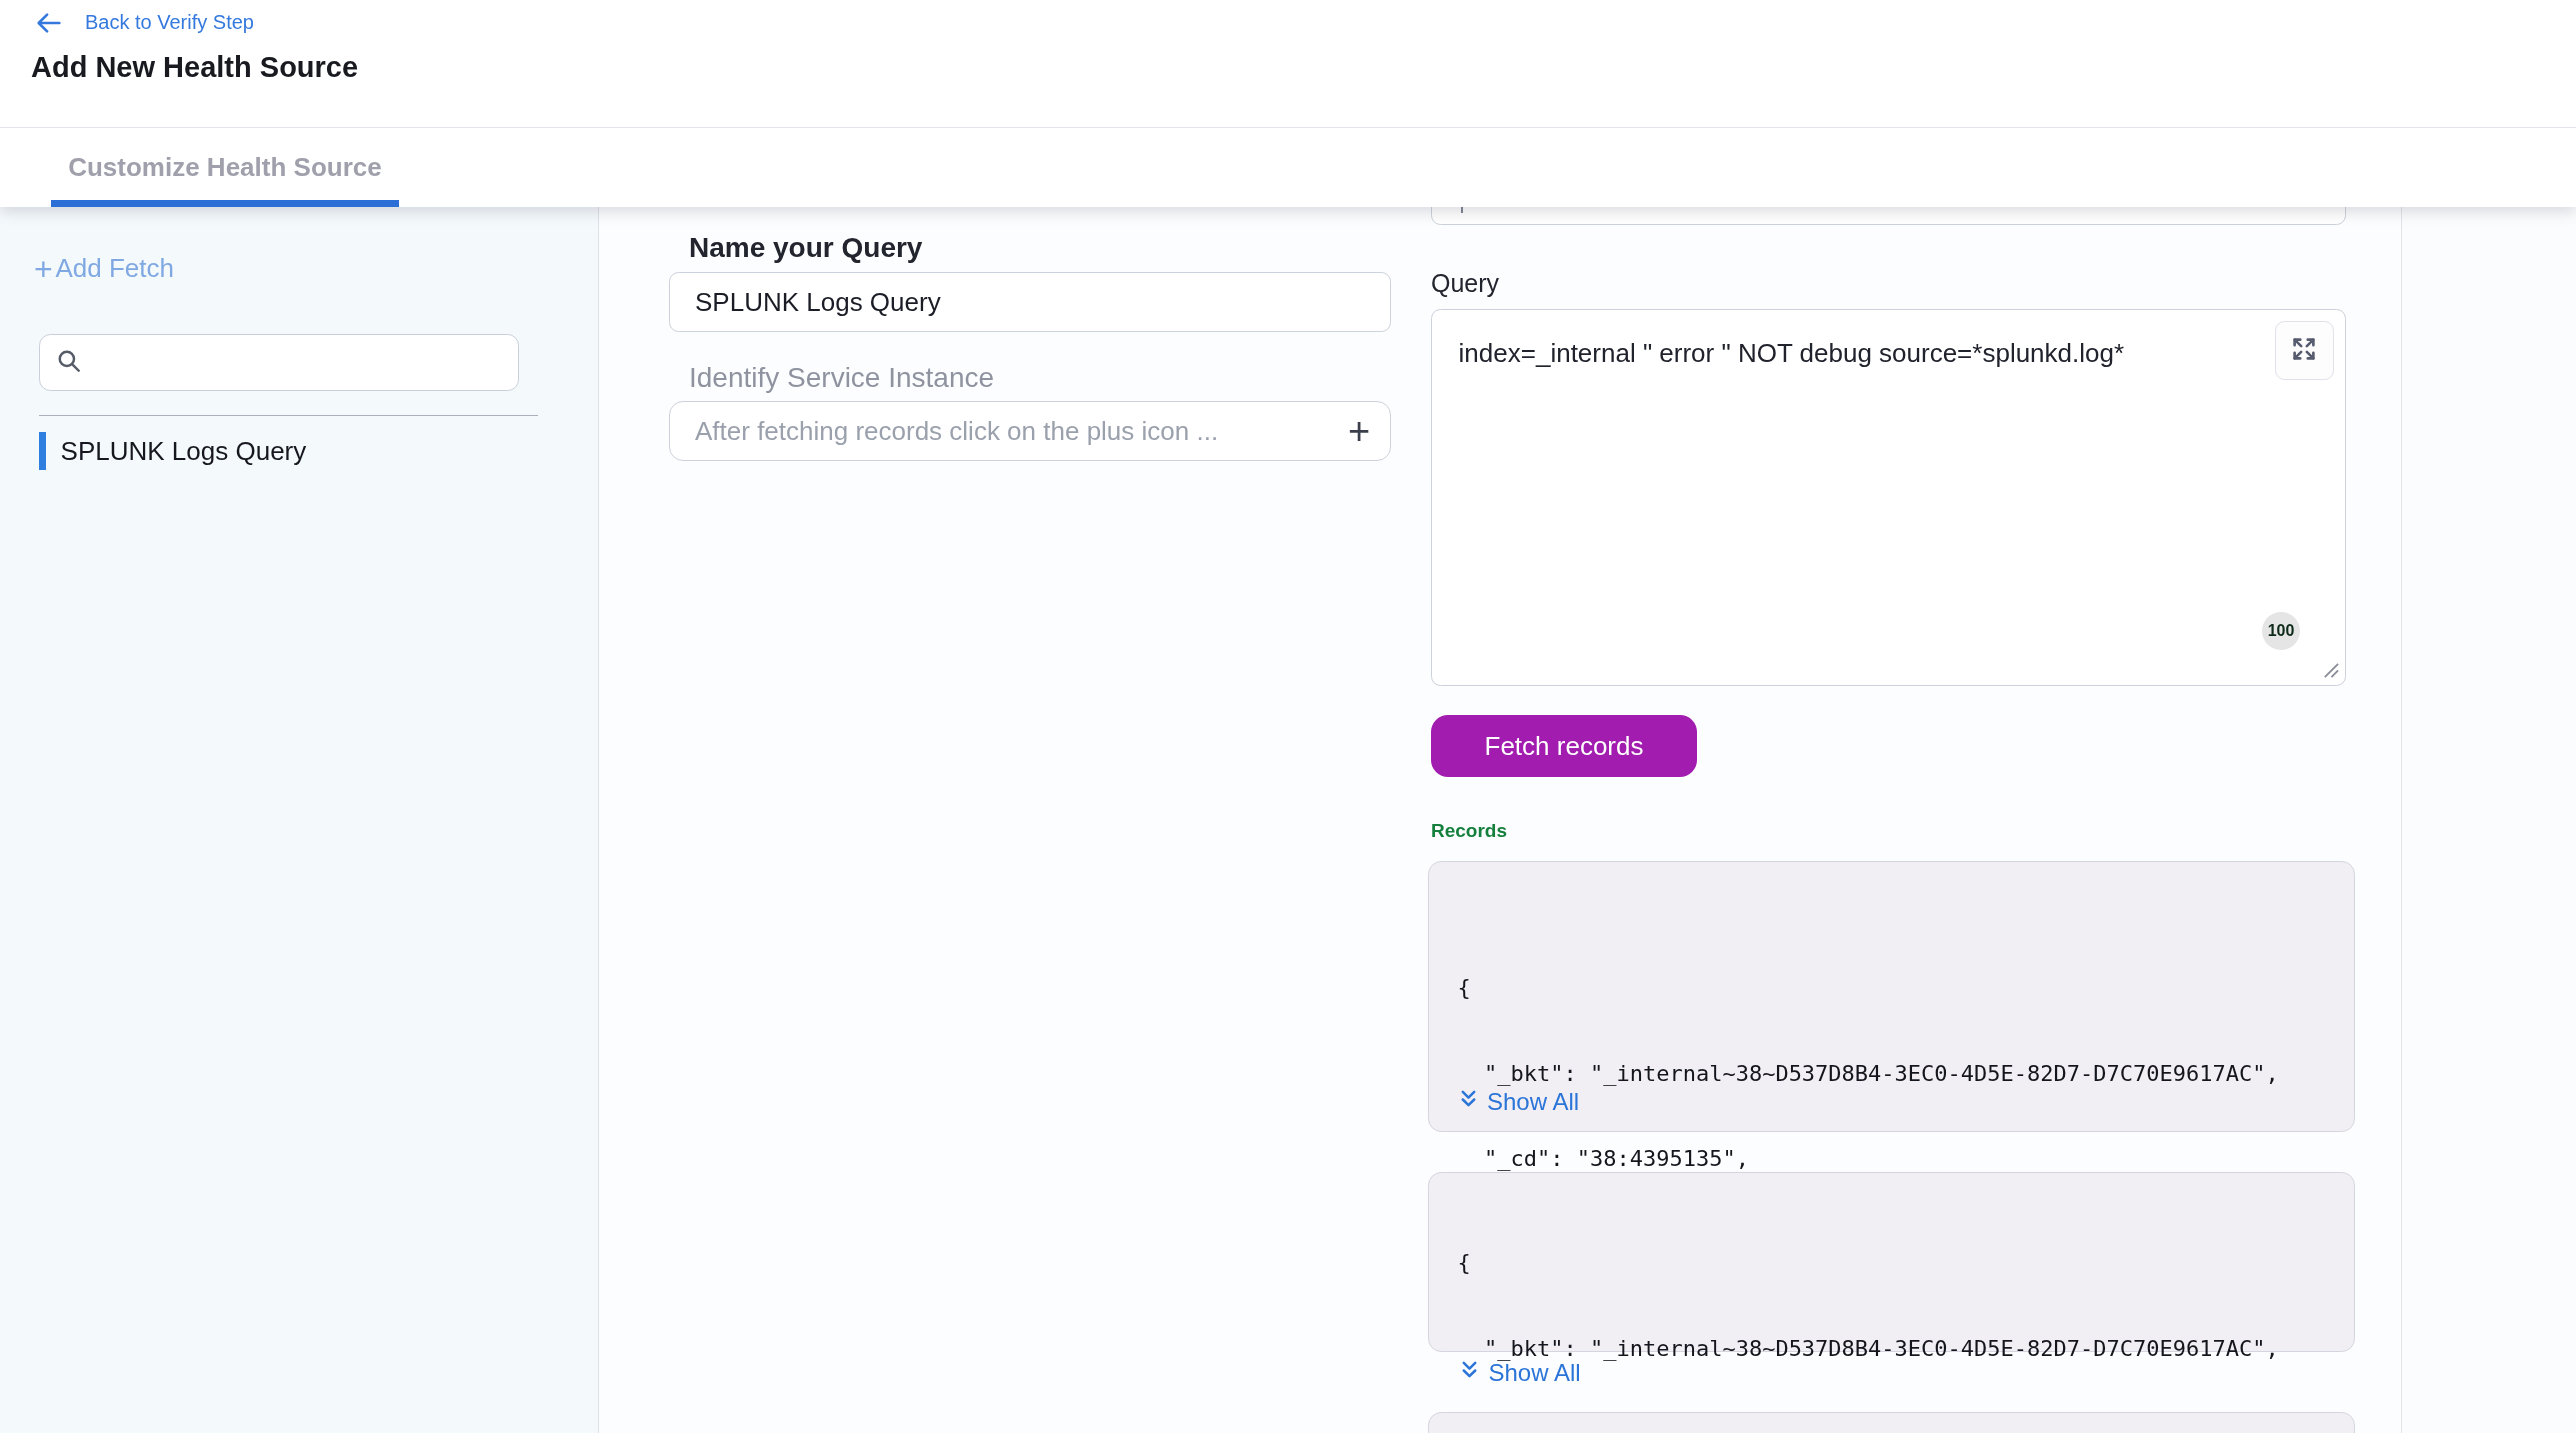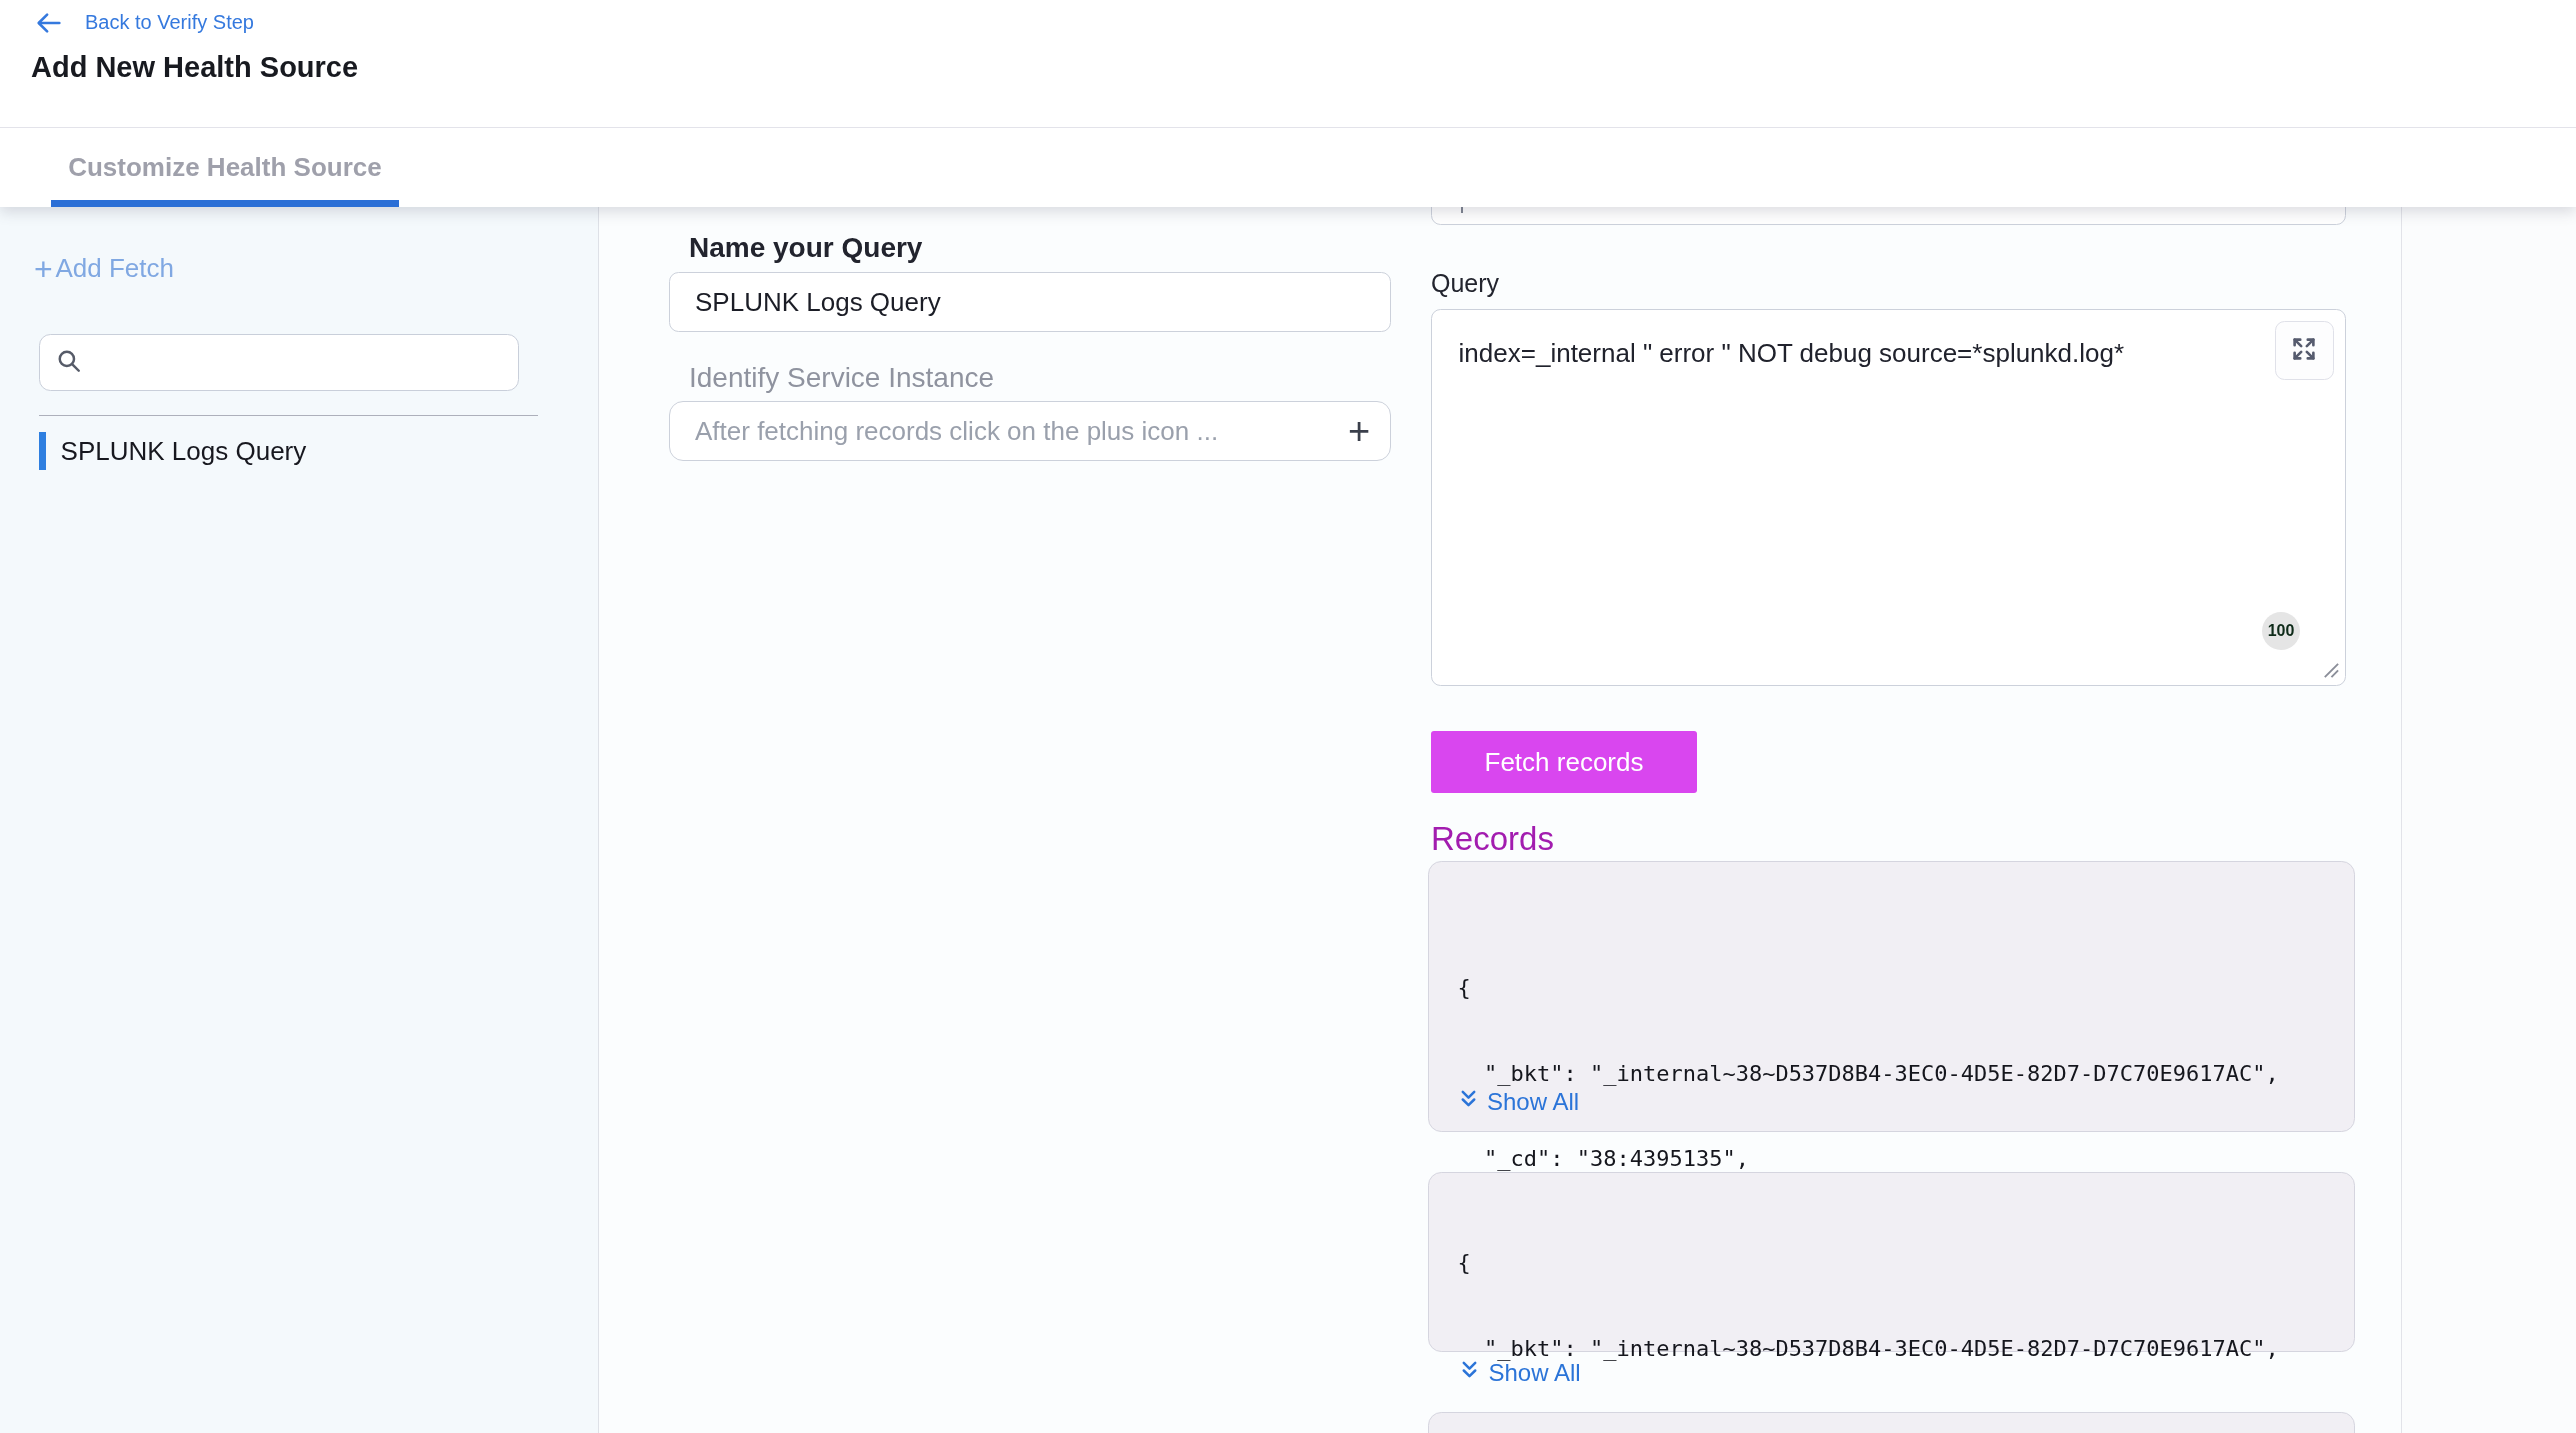--- a/index.html
+++ b/index.html
@@ -66,24 +66,24 @@
   .query-box textarea{position:absolute;inset:0;border:none;outline:none;resize:none;background:transparent;
     font-family:"Liberation Sans",sans-serif;font-size:26px;color:#20222c;padding:26.6px 114px 19px 26.6px;
     box-sizing:border-box;line-height:32px;}
   .expand-btn{position:absolute;right:11.4px;top:11.4px;width:59px;height:59px;box-sizing:border-box;
     background:#fdfdfe;border:1.9px solid #e0e1e9;border-radius:9.5px;display:flex;align-items:center;
     justify-content:center;cursor:pointer;}
   .count-badge{position:absolute;left:830px;top:302px;width:38px;height:38px;border-radius:50%;
     background:#e5e5e5;display:flex;align-items:center;justify-content:center;
     font-size:16px;font-weight:700;color:#0d2a18;}
   .resize-grip{position:absolute;right:4.7px;bottom:2.8px;cursor:nwse-resize;}
-  .fetch-btn{position:absolute;left:1431px;top:524px;width:266px;height:62px;background:#d946ef;
-    border:none;border-radius:3px;color:#fff;font-size:26px;font-weight:500;cursor:pointer;
+  .fetch-btn{position:absolute;left:1431px;top:508px;width:266px;height:62px;background:#a21caf;
+    border:none;border-radius:17px;color:#fff;font-size:26px;font-weight:500;cursor:pointer;
     font-family:"Liberation Sans",sans-serif;}
-  .records-label{position:absolute;left:1431px;top:613px;font-size:33px;font-weight:400;color:#a21caf;}
+  .records-label{position:absolute;left:1431px;top:613px;font-size:19px;font-weight:700;color:#15803d;}
 
   .record-card{position:absolute;left:1428px;width:927px;box-sizing:border-box;
     background:#f1eff4;border:1.9px solid #d5d5df;border-radius:13.3px;}
   .card-1{top:654px;height:271px;}
   .card-2{top:965px;height:180px;}
   .card-3{top:1205px;height:85px;}
   .record-lines{position:absolute;left:28.5px;white-space:pre;
     font-family:"DejaVu Sans Mono","Liberation Mono",monospace;font-size:22px;line-height:28.5px;color:#15161d;}
   .card-1 .record-lines{top:55px;}
   .card-2 .record-lines{top:19px;}

